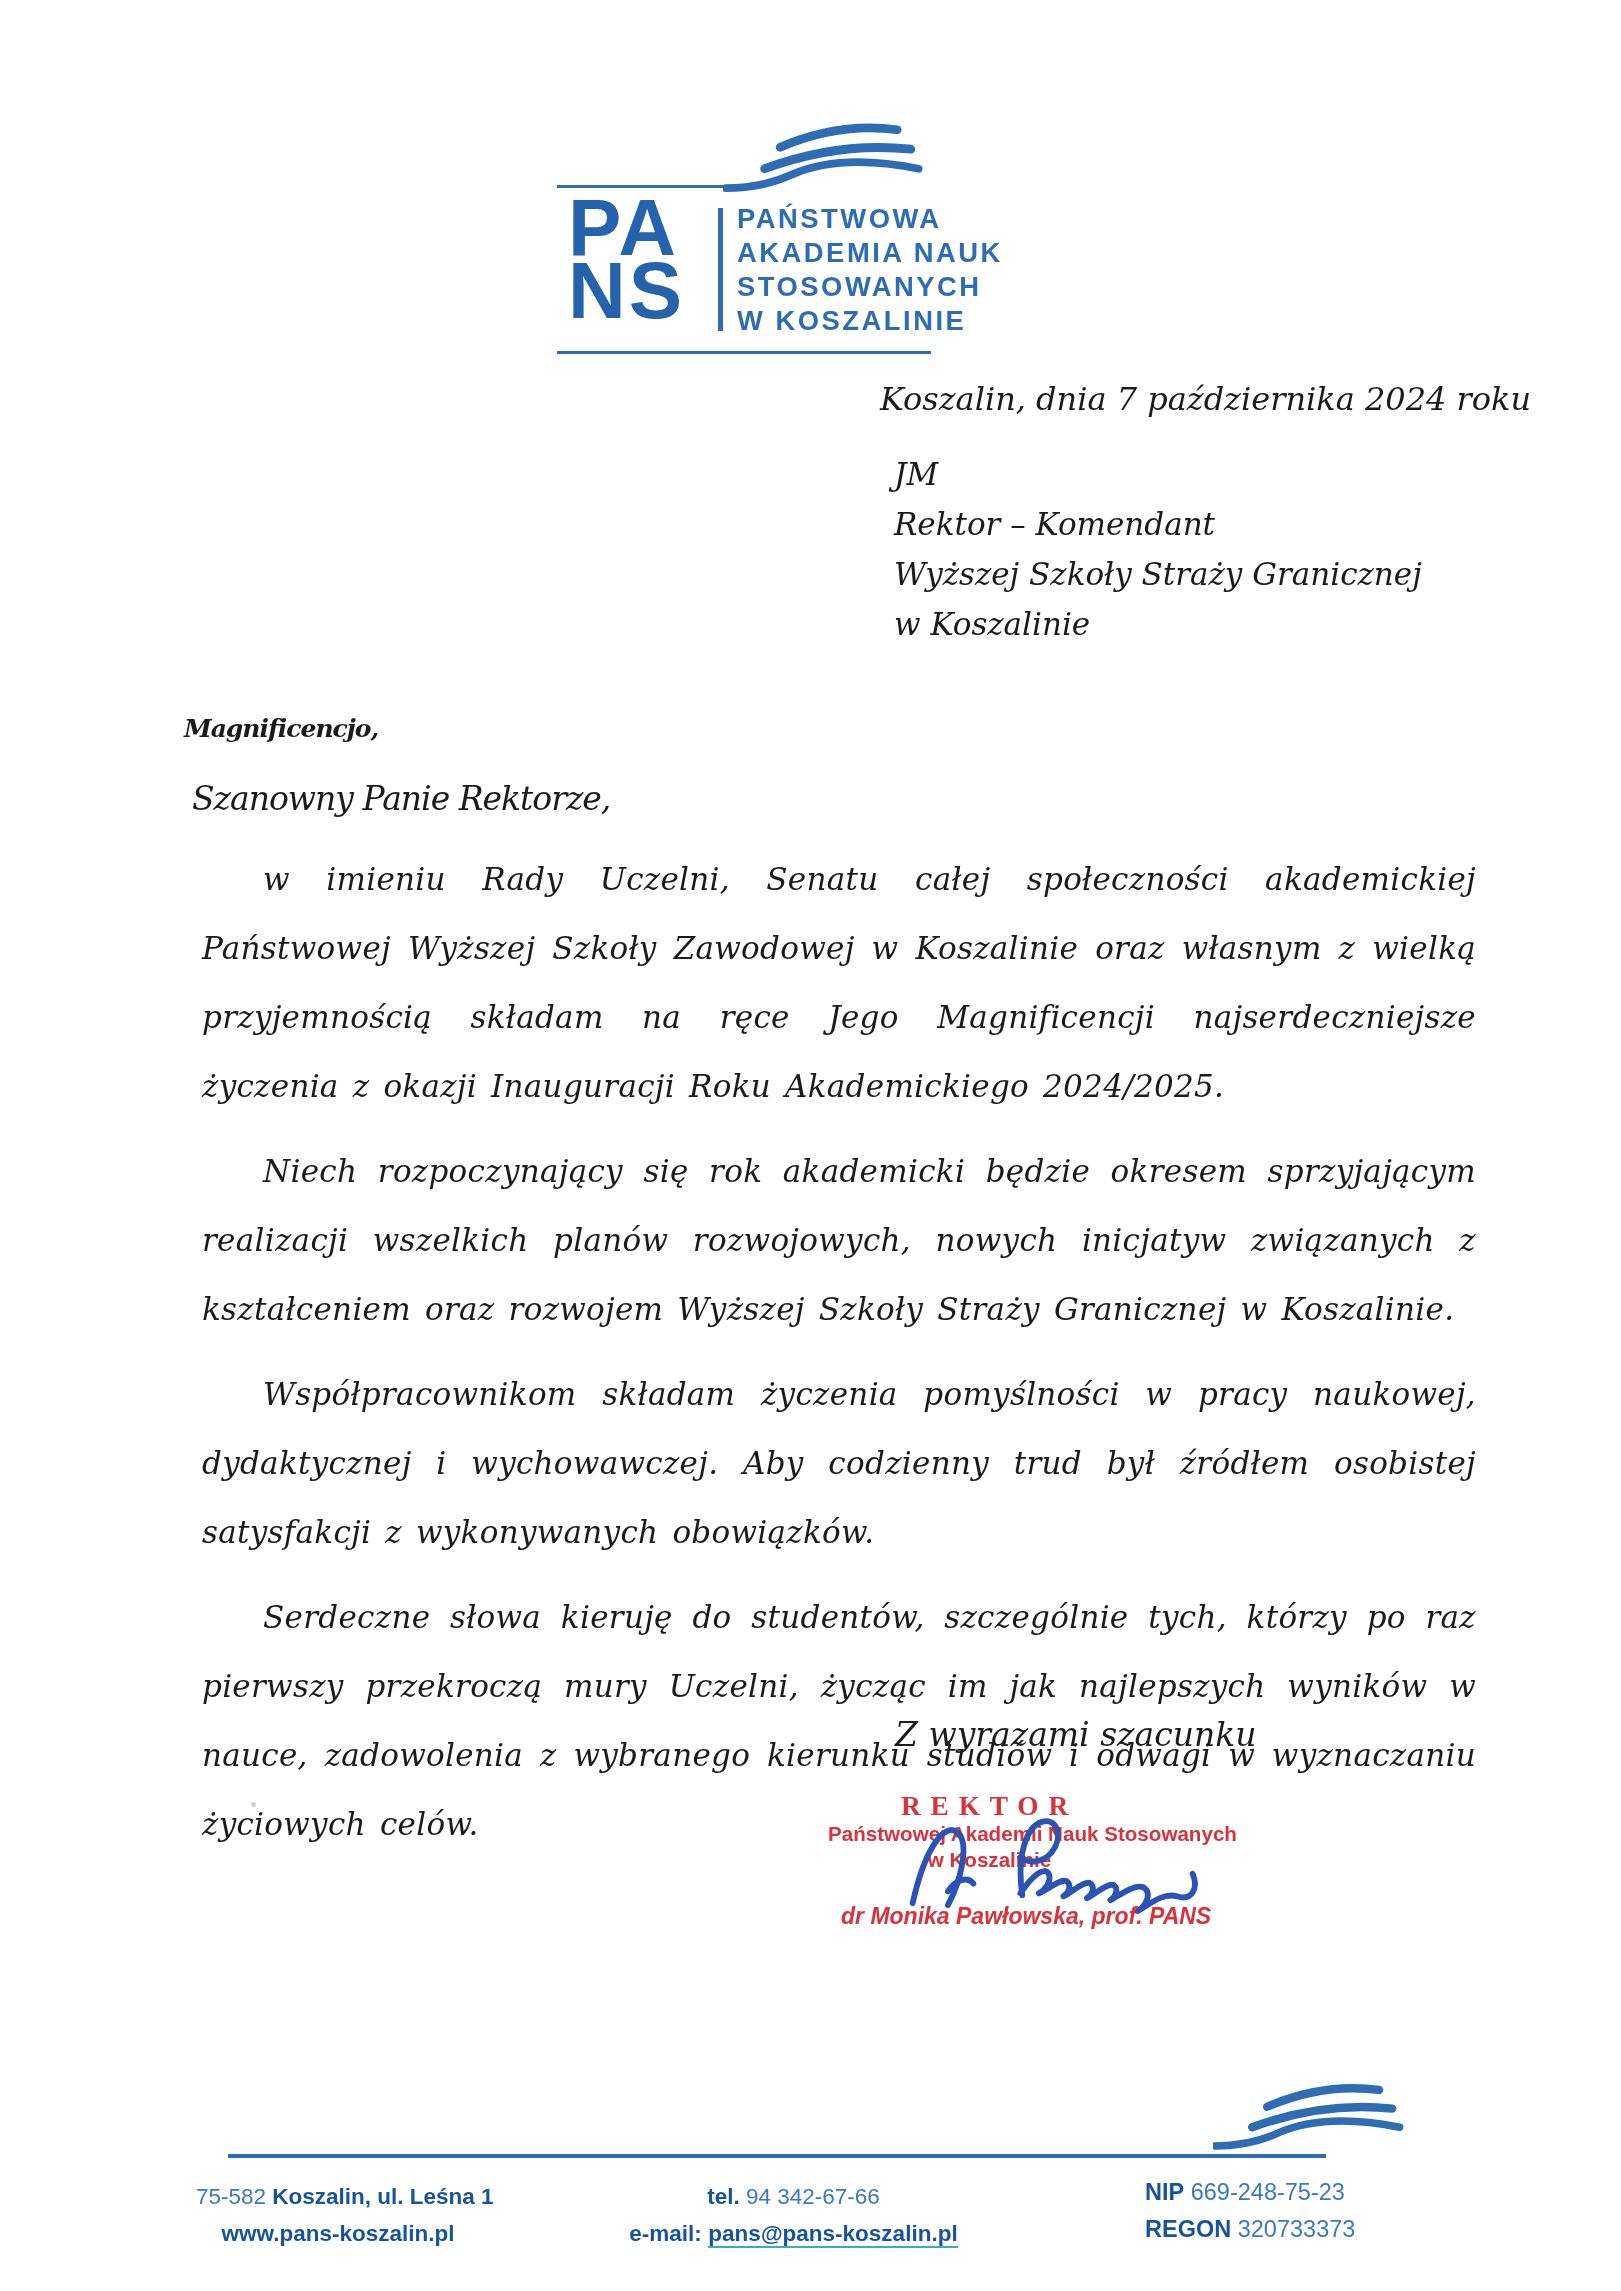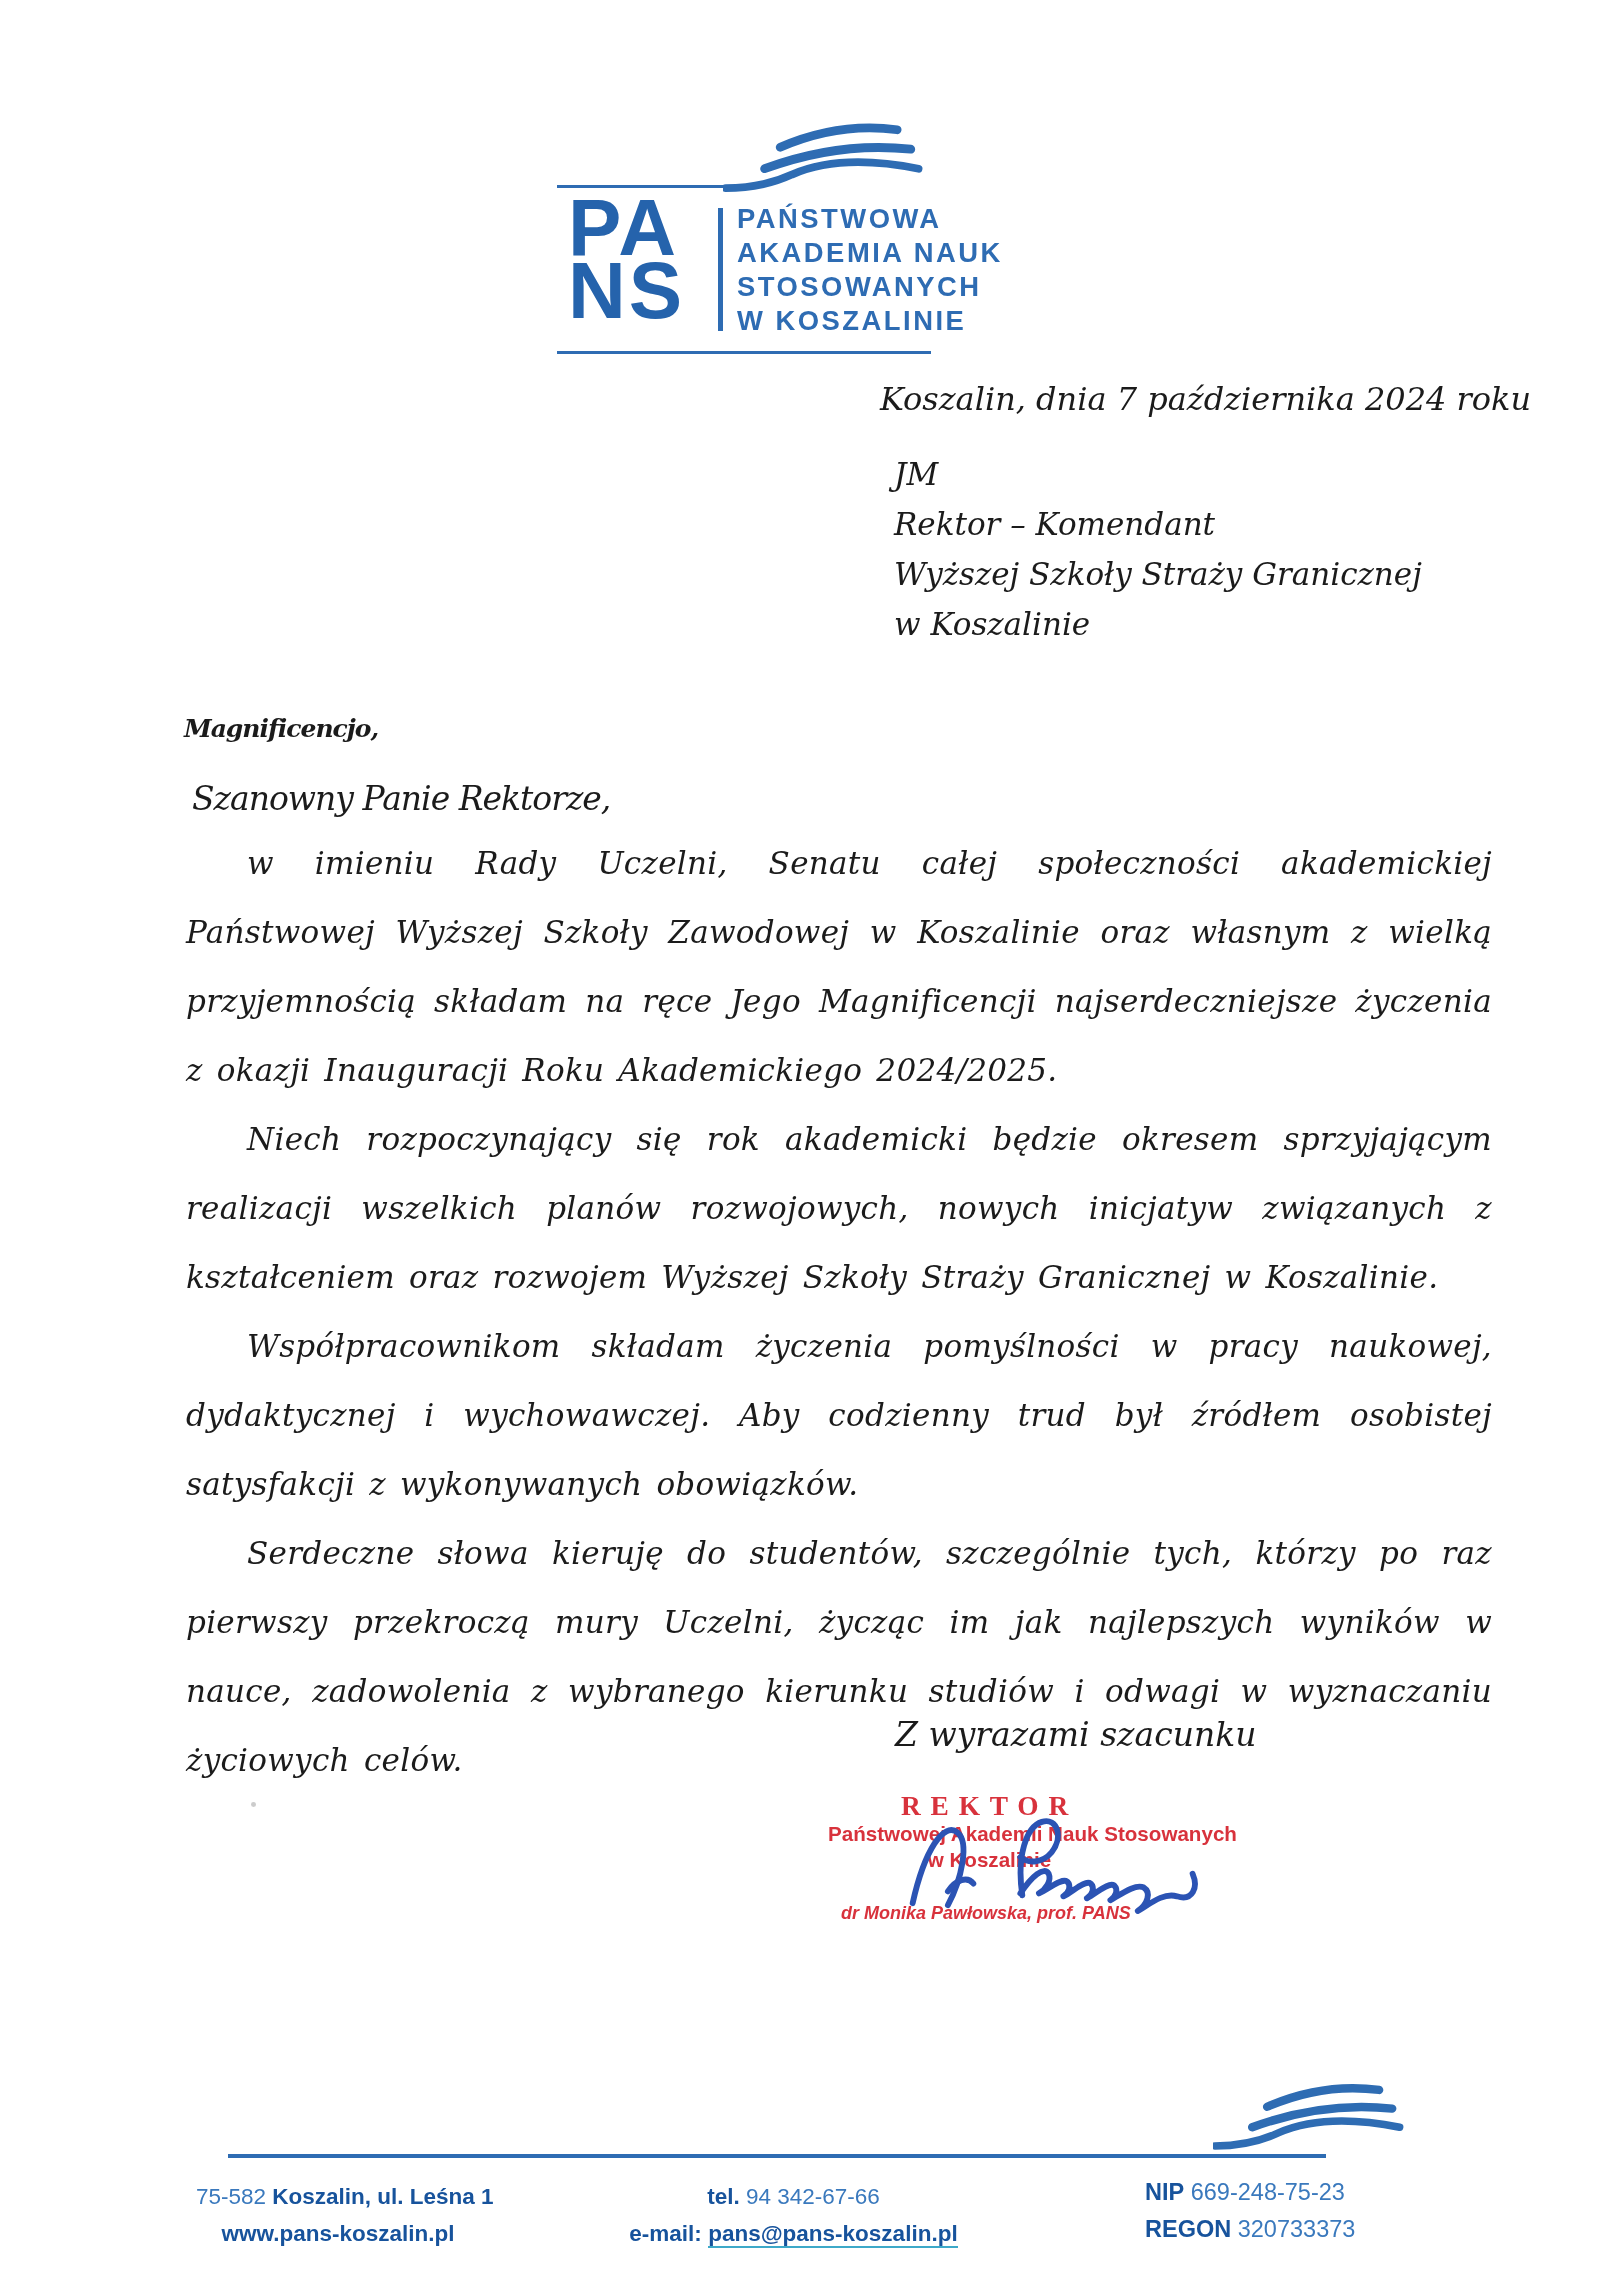--- a/index.html
+++ b/index.html
@@ -43,43 +43,43 @@
     font-style:italic;font-weight:bold;font-size:25px;letter-spacing:-1px;
   }
   .salutation-2{
     position:absolute;left:192px;top:779px;
     font-style:italic;font-weight:normal;font-size:33px;letter-spacing:-1px;
   }
   .body-text{
     position:absolute;left:186px;top:829px;width:1306px;
   }
   .body-text p{
-    margin:0;text-align:justify;text-indent:61px;
+    margin:16px;text-align:justify;text-indent:61px;
     font-style:italic;font-size:31px;line-height:69px;
     letter-spacing:0.3px;word-spacing:3.9px;
   }
   .closing{
     position:absolute;left:895px;top:1715px;
     font-style:italic;font-size:33px;white-space:nowrap;
   }
   
   .stamp{
     position:absolute;left:828px;top:1792px;width:323px;
     text-align:center;color:#d8323c;
     font-family:"Liberation Sans", sans-serif;
   }
   .stamp-title{
     font-family:"Liberation Serif", serif;
     font-weight:bold;font-size:27.4px;letter-spacing:9.8px;line-height:29px;
   }
   .stamp-line{font-weight:bold;font-size:20.6px;line-height:25.5px;white-space:nowrap;}
   .stamp-name{
-    position:absolute;left:841px;top:1903px;width:323px;text-align:left;
+    position:absolute;left:841px;top:1903px;width:323px;text-align:right;
     font-family:"Liberation Sans", sans-serif;
-    font-weight:bold;font-style:italic;font-size:18px;color:#d8323c;white-space:nowrap;
+    font-weight:bold;font-style:italic;font-size:23px;color:#d8323c;white-space:nowrap;
   }
   .signature-svg{position:absolute;left:897px;top:1805px;width:372px;height:118px;}
   .scan-dot{position:absolute;left:251px;top:1802px;width:4.9px;height:4.9px;border-radius:50%;background:#9a9a9a;opacity:.5;}
   
   .footer-rule{position:absolute;left:228px;top:2154px;width:1098px;height:3.9px;background:#2e6cb3;}
   .footer-wave{position:absolute;left:1213px;top:2078px;width:196px;height:78px;}
   .footer-col{
     position:absolute;text-align:center;
     font-family:"Liberation Sans", sans-serif;
     font-size:22.5px;line-height:37px;color:#3a79bd;white-space:nowrap;

